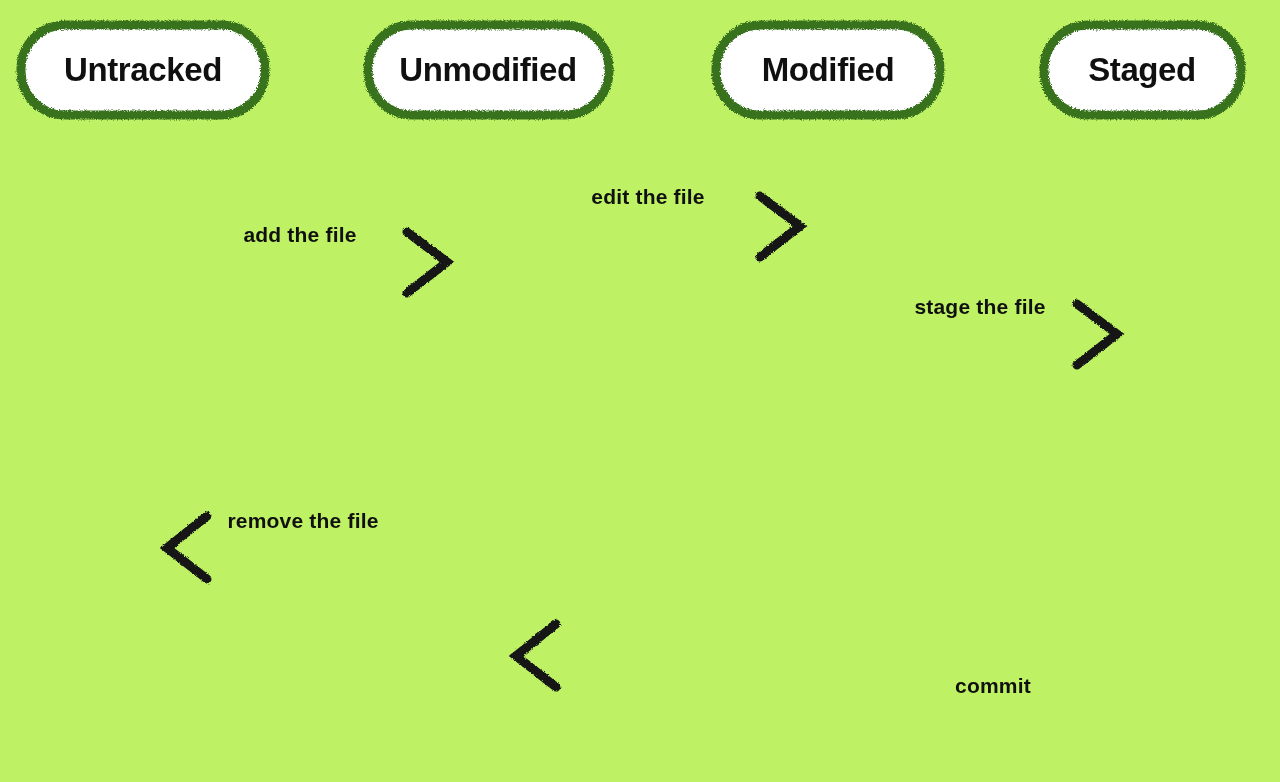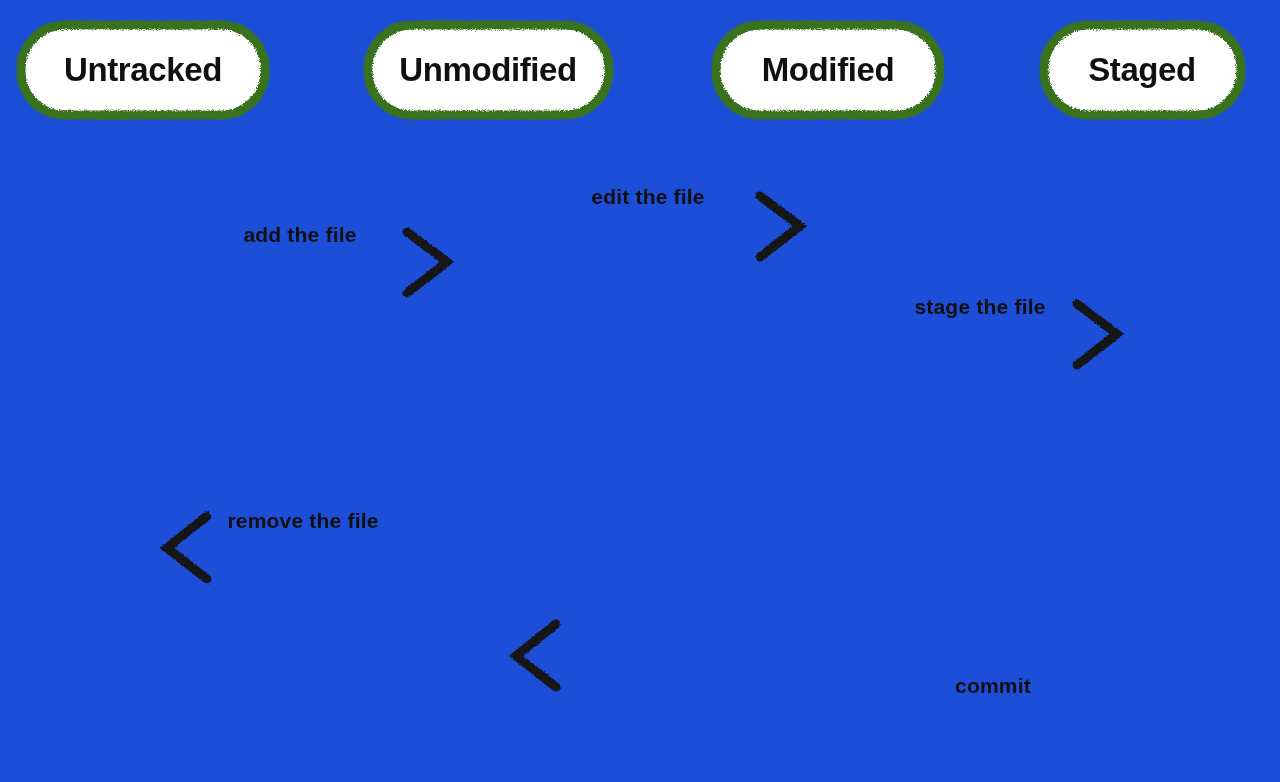--- a/index.html
+++ b/index.html
@@ -7,21 +7,21 @@
     padding: 0;
     background: #ffffff;
   }
   body {
     font-family: "Liberation Sans", sans-serif;
   }
   #diagram-root {
     position: relative;
     width: 1280px;
     height: 782px;
-    background: #1d4ed8;
+    background: #bef264;
     overflow: hidden;
   }
   #diagram-svg {
     position: absolute;
     left: 0;
     top: 0;
     width: 1280px;
     height: 782px;
   }
   .state-label {

